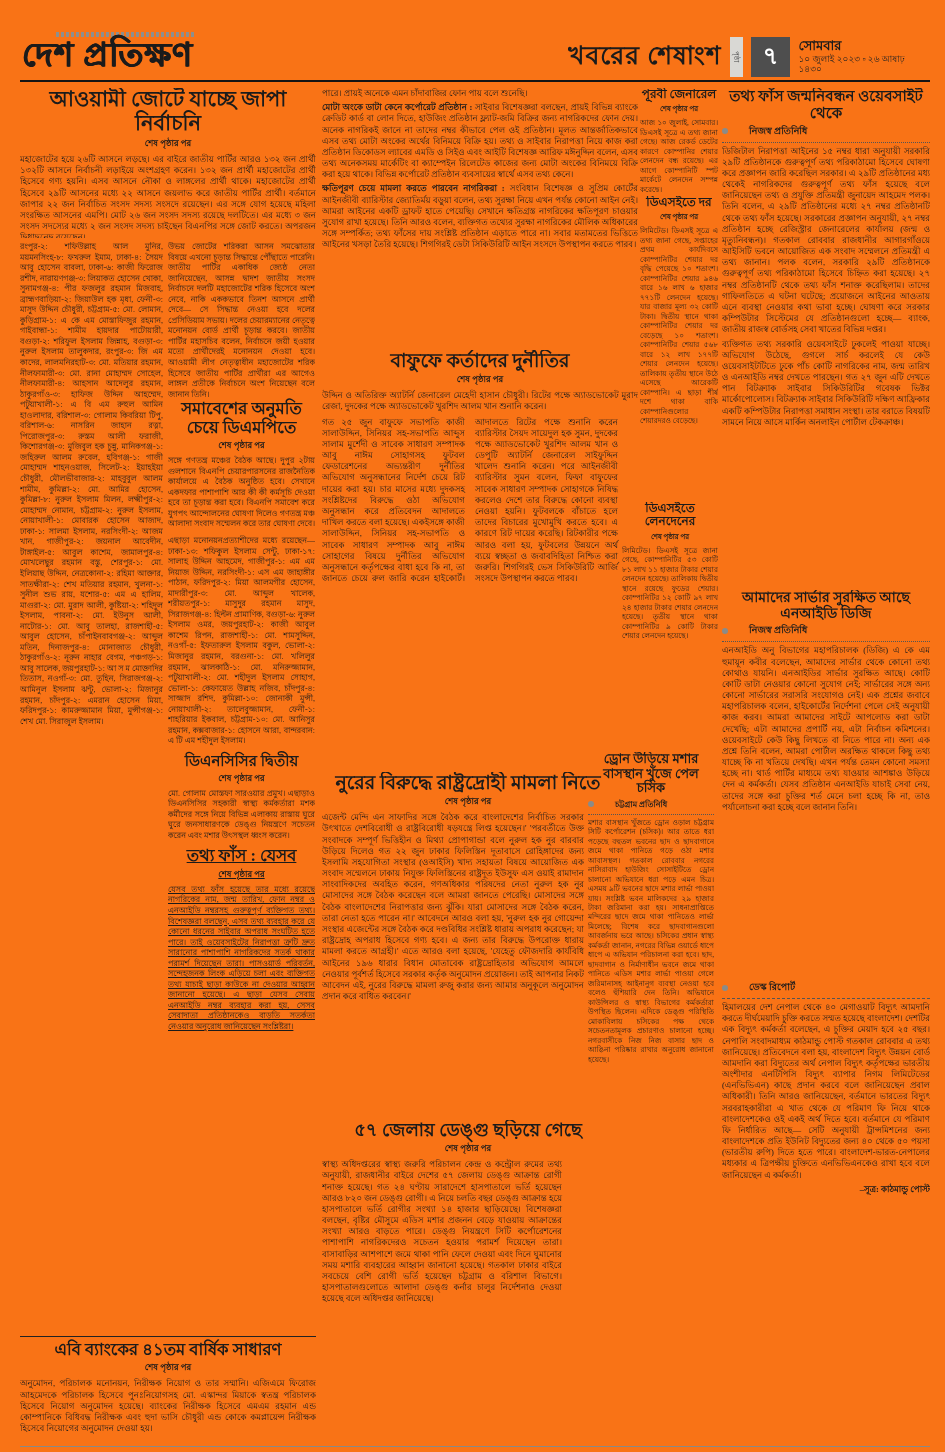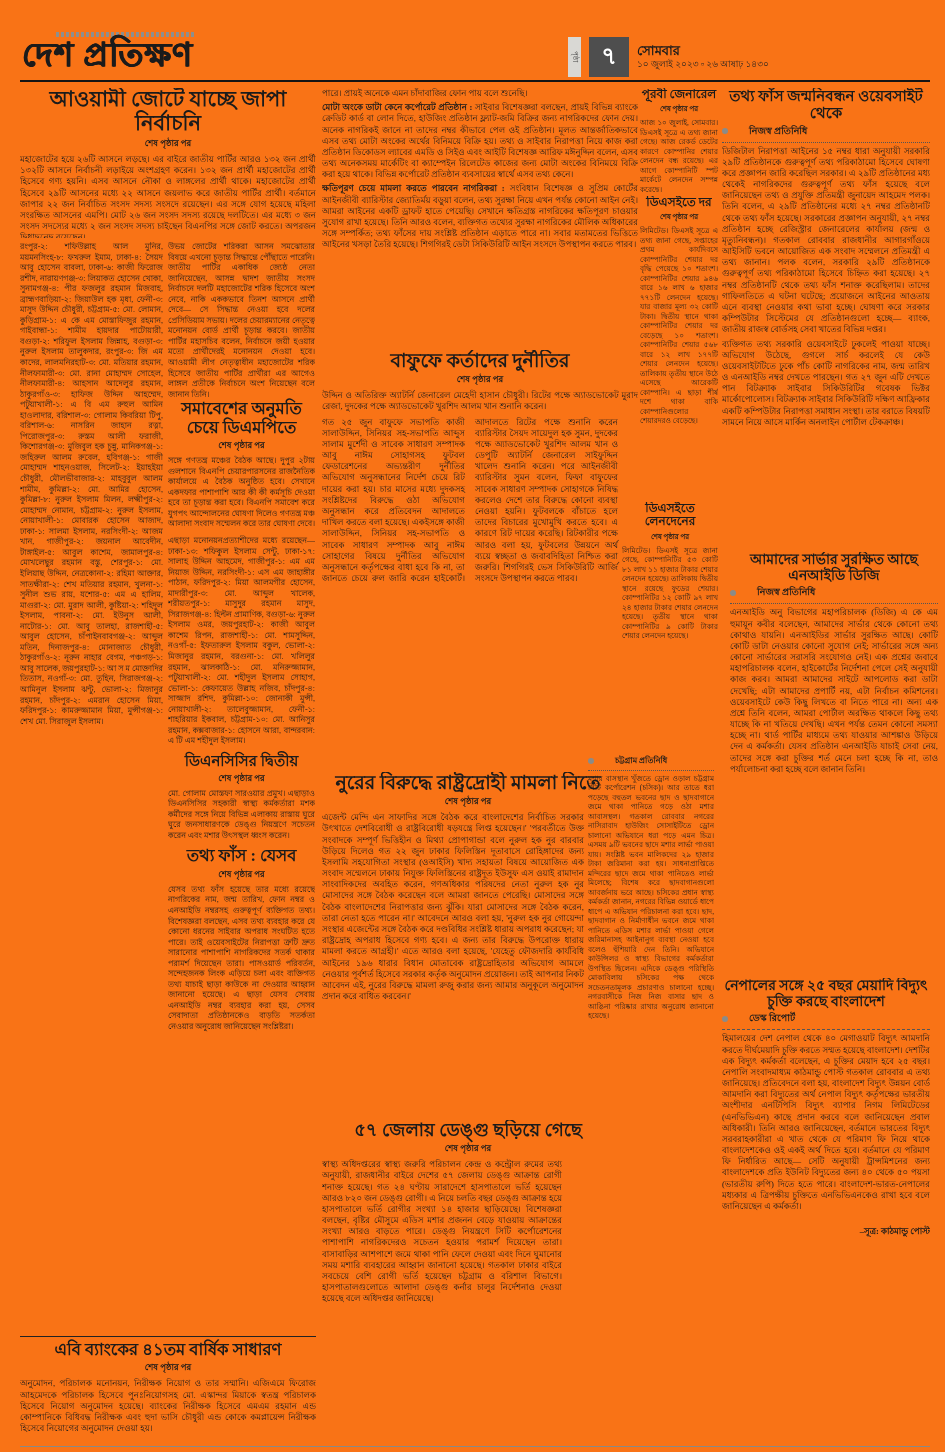--- a/index.html
+++ b/index.html
@@ -32,34 +32,35 @@
   .dotted{border-top:1px dotted #555;margin:3px 0;}
   .dashed{border-top:1px dashed #555;margin:3px 0;}
   .toprule{border-top:1px solid #222;padding-top:4px;}
   
   .bt{font-size:8.6px;line-height:1.3;text-align:justify;}
   .bt-sm{font-size:8px;line-height:1.32;text-align:justify;}
   .bt-xs{font-size:7.3px;line-height:1.3;text-align:justify;}
   .two-col{column-count:2;column-gap:10px;}
   p{margin:0 0 3px 0;}
   .lead-b{font-weight:bold;}
-  .src{font-size:8.6px;font-weight:bold;text-align:right;margin-top:13px;}
+  .src{font-size:8.6px;font-weight:bold;text-align:right;margin-top:2px;}
   .bottom-rule{border-top:1px solid #8a8a86;}
 </style>
 </head>
 <body>
 
 <div class="page">
 
   <div class="blk" style="left:22px;top:32px;width:300px;">
     <div class="tagline"></div>
     <div class="logo">দেশ প্রতিক্ষণ</div>
   </div>
 
   <div class="blk hdr-right" style="left:568px;top:36px;width:362px;height:42px;">
+    <div class="section-title">খবরের শেষাংশ</div>
     <div class="pgl">
       <span>পৃষ্ঠা</span>
     </div>
     <div class="pgn">
       <span>৭</span>
     </div>
     <div class="datebox">
       <div class="weekday">সোমবার</div>
       <div class="dateline">১০ জুলাই ২০২৩ ▫ ২৬ আষাঢ় ১৪৩০</div>
     </div>
@@ -81,21 +82,21 @@
       <div class="hd h16">সমাবেশের অনুমতি চেয়ে ডিএমপিতে</div>
       <div class="subhead">শেষ পৃষ্ঠার পর</div>
       <div class="bt-sm">সঙ্গে গণতন্ত্র মঞ্চের বৈঠক আছে। দুপুর ২টায় গুলশানে বিএনপি চেয়ারপারসনের রাজনৈতিক কার্যালয়ে এ বৈঠক অনুষ্ঠিত হবে। সেখানে একদফার পাশাপাশি আর কী কী কর্মসূচি দেওয়া হবে তা চূড়ান্ত করা হবে। বিএনপি সমাবেশ করে যুগপৎ আন্দোলনের ঘোষণা দিলেও গণতন্ত্র মঞ্চ আলাদা সংবাদ সম্মেলন করে তার ঘোষণা দেবে।</div>
     </div>
     <div class="bt-sm" style="margin-top:6px;">এছাড়া মনোনয়নপ্রত্যাশীদের মধ্যে রয়েছেন— ঢাকা-১৩: শফিকুল ইসলাম সেন্টু, ঢাকা-১৭: সালাহ উদ্দিন আহমেদ, গাজীপুর-১: এম এম নিয়াজ উদ্দিন, নরসিংদী-১: এস এম জাহাঙ্গীর পাঠান, ফরিদপুর-২: মিয়া আলমগীর হোসেন, মাদারীপুর-৩: মো. আব্দুল খালেক, শরীয়তপুর-১: মাসুদুর রহমান মাসুদ, সিরাজগঞ্জ-৪: হিল্টন প্রামাণিক, বগুড়া-৬: নুরুল ইসলাম ওমর, জয়পুরহাট-২: কাজী আবুল কাশেম রিপন, রাজশাহী-১: মো. শামসুদ্দিন, নওগাঁ-৫: ইফতারুল ইসলাম বকুল, ভোলা-২: মিজানুর রহমান, বরগুনা-১: মো. খলিলুর রহমান, ঝালকাঠি-১: মো. মনিরুজ্জামান, পটুয়াখালী-২: মো. শহীদুল ইসলাম সোহাগ, ভোলা-১: কেফায়েত উল্লাহ নজিব, চাঁদপুর-৪: সাজ্জাদ রশিদ, কুমিল্লা-১০: জোনাকী মুন্সী, নোয়াখালী-২: তালেবুজ্জামান, ফেনী-১: শাহরিয়ার ইকবাল, চট্টগ্রাম-১০: মো. আনিসুর রহমান, কক্সবাজার-১: হোসনে আরা, বান্দরবান: এ টি এম শহীদুল ইসলাম।</div>
     <div style="margin-top:6px;">
       <div class="hd h15">ডিএনসিসির দ্বিতীয়</div>
       <div class="subhead">শেষ পৃষ্ঠার পর</div>
       <div class="bt-sm">মো. গোলাম মোস্তফা সারওয়ার প্রমুখ। এছাড়াও ডিএনসিসির সহকারী স্বাস্থ্য কর্মকর্তারা মশক কর্মীদের সঙ্গে নিয়ে বিভিন্ন এলাকায় রাস্তায় ঘুরে ঘুরে জনসাধারণকে ডেঙ্গু নিয়ন্ত্রণে সচেতন করেন এবং মশার উৎসস্থল ধ্বংস করেন।</div>
     </div>
-    <div style="margin-top:6px;">
+    <div style="margin-top:6px;text-decoration:underline;">
       <div class="hd h16">তথ্য ফাঁস : যেসব</div>
       <div class="subhead">শেষ পৃষ্ঠার পর</div>
       <div class="bt-sm">যেসব তথ্য ফাঁস হয়েছে তার মধ্যে রয়েছে নাগরিকের নাম, জন্ম তারিখ, ফোন নম্বর ও এনআইডি নম্বরসহ গুরুত্বপূর্ণ ব্যক্তিগত তথ্য। বিশেষজ্ঞরা বলছেন, এসব তথ্য ব্যবহার করে যে কোনো ধরনের সাইবার অপরাধ সংঘটিত হতে পারে। তাই ওয়েবসাইটের নিরাপত্তা ত্রুটি দ্রুত সারানোর পাশাপাশি নাগরিকদের সতর্ক থাকার পরামর্শ দিয়েছেন তারা। পাসওয়ার্ড পরিবর্তন, সন্দেহজনক লিংক এড়িয়ে চলা এবং ব্যক্তিগত তথ্য যাচাই ছাড়া কাউকে না দেওয়ার আহ্বান জানানো হয়েছে। এ ছাড়া যেসব সেবায় এনআইডি নম্বর ব্যবহার করা হয়, সেসব সেবাদাতা প্রতিষ্ঠানকেও বাড়তি সতর্কতা নেওয়ার অনুরোধ জানিয়েছেন সংশ্লিষ্টরা।</div>
     </div>
   </div>
 
   <div class="blk toprule" style="left:20px;top:1336px;width:296px;height:110px;">
     <div class="hd h16">এবি ব্যাংকের ৪১তম বার্ষিক সাধারণ</div>
     <div class="subhead">শেষ পৃষ্ঠার পর</div>
     <div class="bt">অনুমোদন, পরিচালক মনোনয়ন, নিরীক্ষক নিয়োগ ও তার সম্মানি। এজিএমে ফিরোজ আহমেদকে পরিচালক হিসেবে পুনঃনিয়োগসহ মো. এস্কান্দর মিয়াকে স্বতন্ত্র পরিচালক হিসেবে নিয়োগ অনুমোদন হয়েছে। ব্যাংকের নিরীক্ষক হিসেবে এমএম রহমান এন্ড কোম্পানিকে বিধিবদ্ধ নিরীক্ষক এবং হুদা ভাসি চৌধুরী এন্ড কোকে কমপ্লায়েন্স নিরীক্ষক হিসেবে নিয়োগের অনুমোদন দেওয়া হয়।</div>
@@ -140,51 +141,51 @@
     <div class="bt-xs">লিমিটেড। ডিএসই সূত্রে এ তথ্য জানা গেছে, সপ্তাহের প্রথম কার্যদিবসে কোম্পানিটির শেয়ার দর বৃদ্ধি পেয়েছে ১০ শতাংশ। কোম্পানিটির শেয়ার ৯৪৬ বারে ১৬ লাখ ৬ হাজার ৭৭১টি লেনদেন হয়েছে। যার বাজার মূল্য ৩২ কোটি টাকা। দ্বিতীয় স্থানে থাকা কোম্পানিটির শেয়ার দর বেড়েছে ১০ শতাংশ। কোম্পানিটির শেয়ার ৫৬৮ বারে ১২ লাখ ১৭৭টি শেয়ার লেনদেন হয়েছে। তালিকায় তৃতীয় স্থানে উঠে এসেছে আরেকটি কোম্পানি। এ ছাড়া শীর্ষ দশে থাকা বাকি কোম্পানিগুলোর শেয়ারদরও বেড়েছে।</div>
   </div>
 
   <div class="blk" style="left:622px;top:502px;width:96px;height:246px;">
     <div class="hd h12">ডিএসইতে লেনদেনের</div>
     <div class="subhead" style="font-size:7px;">শেষ পৃষ্ঠার পর</div>
     <div class="bt-xs">লিমিটেড। ডিএসই সূত্রে জানা গেছে, কোম্পানিটির ৫৩ কোটি ৮১ লাখ ১১ হাজার টাকার শেয়ার লেনদেন হয়েছে। তালিকায় দ্বিতীয় স্থানে রয়েছে ফুডের শেয়ার। কোম্পানিটির ১২ কোটি ৯৭ লাখ ২৪ হাজার টাকার শেয়ার লেনদেন হয়েছে। তৃতীয় স্থানে থাকা কোম্পানিটির ৯ কোটি টাকার শেয়ার লেনদেন হয়েছে।</div>
   </div>
 
   <div class="blk" style="left:588px;top:752px;width:126px;height:694px;">
+    <div class="hd h13">ড্রোন উড়িয়ে মশার বাসস্থান খুঁজে পেল চসিক</div>
     <div class="byline" style="font-size:8px;">
       <span class="dot"></span>
       <span>চট্টগ্রাম প্রতিনিধি</span>
     </div>
     <div class="dotted"></div>
     <div class="bt-xs">মশার বাসস্থান খুঁজতে ড্রোন ওড়াল চট্টগ্রাম সিটি কর্পোরেশন (চসিক)। আর তাতে ধরা পড়েছে বহুতল ভবনের ছাদ ও ছাদবাগানে জমে থাকা পানিতে গড়ে ওঠা মশার আবাসস্থল। গতকাল রোববার নগরের নাসিরাবাদ হাউজিং সোসাইটিতে ড্রোন চালানো অভিযানে ধরা পড়ে এমন চিত্র। এসময় ৯টি ভবনের ছাদে মশার লার্ভা পাওয়া যায়। সংশ্লিষ্ট ভবন মালিকদের ২৯ হাজার টাকা জরিমানা করা হয়। সাধনাপ্রাপ্তিতে মন্দিরের ছাদে জমে থাকা পানিতেও লার্ভা মিলেছে; বিশেষ করে ছাদবাগানগুলো আবর্জনায় ভরে আছে। চসিকের প্রধান স্বাস্থ্য কর্মকর্তা জানান, নগরের বিভিন্ন ওয়ার্ডে ধাপে ধাপে এ অভিযান পরিচালনা করা হবে। ছাদ, ছাদবাগান ও নির্মাণাধীন ভবনে জমে থাকা পানিতে এডিস মশার লার্ভা পাওয়া গেলে জরিমানাসহ আইনানুগ ব্যবস্থা নেওয়া হবে বলেও হুঁশিয়ারি দেন তিনি। অভিযানে কাউন্সিলর ও স্বাস্থ্য বিভাগের কর্মকর্তারা উপস্থিত ছিলেন। এদিকে ডেঙ্গু পরিস্থিতি মোকাবিলায় চসিকের পক্ষ থেকে সচেতনতামূলক প্রচারণাও চালানো হচ্ছে। নগরবাসীকে নিজ নিজ বাসার ছাদ ও আঙিনা পরিষ্কার রাখার অনুরোধ জানানো হয়েছে।</div>
   </div>
 
   <div class="blk" style="left:722px;top:88px;width:208px;height:466px;">
     <div class="hd h15">তথ্য ফাঁস জন্মনিবন্ধন ওয়েবসাইট থেকে</div>
     <div class="byline">
       <span class="dot"></span>
       <span>নিজস্ব প্রতিনিধি</span>
     </div>
     <div class="dotted"></div>
     <p class="bt">ডিজিটাল নিরাপত্তা আইনের ১৫ নম্বর ধারা অনুযায়ী সরকারি ২৯টি প্রতিষ্ঠানকে গুরুত্বপূর্ণ তথ্য পরিকাঠামো হিসেবে ঘোষণা করে প্রজ্ঞাপন জারি করেছিল সরকার। এ ২৯টি প্রতিষ্ঠানের মধ্য থেকেই নাগরিকদের গুরুত্বপূর্ণ তথ্য ফাঁস হয়েছে বলে জানিয়েছেন তথ্য ও প্রযুক্তি প্রতিমন্ত্রী জুনায়েদ আহমেদ পলক। তিনি বলেন, এ ২৯টি প্রতিষ্ঠানের মধ্যে ২৭ নম্বর প্রতিষ্ঠানটি থেকে তথ্য ফাঁস হয়েছে। সরকারের প্রজ্ঞাপন অনুযায়ী, ২৭ নম্বর প্রতিষ্ঠান হচ্ছে রেজিস্ট্রার জেনারেলের কার্যালয় (জন্ম ও মৃত্যুনিবন্ধন)। গতকাল রোববার রাজধানীর আগারগাঁওয়ে আইসিটি ভবনে আয়োজিত এক সংবাদ সম্মেলনে প্রতিমন্ত্রী এ তথ্য জানান। পলক বলেন, সরকারি ২৯টি প্রতিষ্ঠানকে গুরুত্বপূর্ণ তথ্য পরিকাঠামো হিসেবে চিহ্নিত করা হয়েছে। ২৭ নম্বর প্রতিষ্ঠানটি থেকে তথ্য ফাঁস শনাক্ত করেছিলাম। তাদের গাফিলতিতে এ ঘটনা ঘটেছে; প্রয়োজনে আইনের আওতায় এনে ব্যবস্থা নেওয়ার কথা ভাবা হচ্ছে। ঘোষণা করে সরকার কম্পিউটার সিস্টেমের যে প্রতিষ্ঠানগুলো হচ্ছে— ব্যাংক, জাতীয় রাজস্ব বোর্ডসহ সেবা খাতের বিভিন্ন দপ্তর।</p>
     <p class="bt">ব্যক্তিগত তথ্য সরকারি ওয়েবসাইটে ঢুকলেই পাওয়া যাচ্ছে। অভিযোগ উঠেছে, গুগলে সার্চ করলেই যে কেউ ওয়েবসাইটটিতে ঢুকে পাঁচ কোটি নাগরিকের নাম, জন্ম তারিখ ও এনআইডি নম্বর দেখতে পারছেন। গত ২৭ জুন এটি দেখতে পান বিটক্র্যাক সাইবার সিকিউরিটির গবেষক ভিক্টর মার্কোপোলোস। বিটক্র্যাক সাইবার সিকিউরিটি দক্ষিণ আফ্রিকার একটি কম্পিউটার নিরাপত্তা সমাধান সংস্থা। তার বরাতে বিষয়টি সামনে নিয়ে আসে মার্কিন অনলাইন পোর্টাল টেকক্রাঞ্চ।</p>
   </div>
 
-  <div class="blk" style="left:722px;top:552px;width:208px;height:414px;margin-left:8px;">
+  <div class="blk" style="left:722px;top:590px;width:208px;height:414px;">
     <div class="hd h14">আমাদের সার্ভার সুরক্ষিত আছে এনআইডি ডিজি</div>
     <div class="byline">
       <span class="dot"></span>
       <span>নিজস্ব প্রতিনিধি</span>
     </div>
     <div class="dotted"></div>
     <div class="bt">এনআইডি অনু বিভাগের মহাপরিচালক (ডিজি) এ কে এম হুমায়ূন কবীর বলেছেন, আমাদের সার্ভার থেকে কোনো তথ্য কোথাও যায়নি। এনআইডির সার্ভার সুরক্ষিত আছে। কোটি কোটি ডাটা নেওয়ার কোনো সুযোগ নেই; সার্ভারের সঙ্গে অন্য কোনো সার্ভারের সরাসরি সংযোগও নেই। এক প্রশ্নের জবাবে মহাপরিচালক বলেন, হাইকোর্টের নির্দেশনা পেলে সেই অনুযায়ী কাজ করব। আমরা আমাদের সাইটে আপলোড করা ডাটা দেখেছি; এটা আমাদের প্রপার্টি নয়, এটা নির্বাচন কমিশনের। ওয়েবসাইটে কেউ কিছু লিখতে বা নিতে পারে না। অন্য এক প্রশ্নে তিনি বলেন, আমরা পোর্টাল অরক্ষিত থাকলে কিছু তথ্য যাচ্ছে কি না খতিয়ে দেখছি। এখন পর্যন্ত তেমন কোনো সমস্যা হচ্ছে না। থার্ড পার্টির মাধ্যমে তথ্য যাওয়ার আশঙ্কাও উড়িয়ে দেন এ কর্মকর্তা। যেসব প্রতিষ্ঠান এনআইডি যাচাই সেবা নেয়, তাদের সঙ্গে করা চুক্তির শর্ত মেনে চলা হচ্ছে কি না, তাও পর্যালোচনা করা হচ্ছে বলে জানান তিনি।</div>
   </div>
 
   <div class="blk" style="left:722px;top:978px;width:208px;height:468px;">
-    <div class="hd h14">নেপালের সঙ্গে ২৫ বছর মেয়াদি বিদ্যুৎ চুক্তি করছে বাংলাদেশ</div>
     <div class="byline">
       <span class="dot"></span>
       <span>ডেস্ক রিপোর্ট</span>
     </div>
     <div class="dashed"></div>
     <div class="bt">হিমালয়ের দেশ নেপাল থেকে ৪০ মেগাওয়াট বিদ্যুৎ আমদানি করতে দীর্ঘমেয়াদি চুক্তি করতে সম্মত হয়েছে বাংলাদেশ। দেশটির এক বিদ্যুৎ কর্মকর্তা বলেছেন, এ চুক্তির মেয়াদ হবে ২৫ বছর। নেপালি সংবাদমাধ্যম কাঠমান্ডু পোস্ট গতকাল রোববার এ তথ্য জানিয়েছে। প্রতিবেদনে বলা হয়, বাংলাদেশ বিদ্যুৎ উন্নয়ন বোর্ড আমদানি করা বিদ্যুতের অর্থ নেপাল বিদ্যুৎ কর্তৃপক্ষের ভারতীয় অংশীদার এনটিপিসি বিদ্যুৎ ব্যাপার নিগম লিমিটেডের (এনভিভিএন) কাছে প্রদান করবে বলে জানিয়েছেন প্রবাল অধিকারী। তিনি আরও জানিয়েছেন, বর্তমানে ভারতের বিদ্যুৎ সরবরাহকারীরা এ খাত থেকে যে পরিমাণ ফি নিয়ে থাকে বাংলাদেশকেও ওই একই অর্থ দিতে হবে। বর্তমানে যে পরিমাণ ফি নির্ধারিত আছে— সেটি অনুযায়ী ট্রান্সমিশনের জন্য বাংলাদেশকে প্রতি ইউনিট বিদ্যুতের জন্য ৪০ থেকে ৫০ পয়সা (ভারতীয় রুপি) দিতে হতে পারে। বাংলাদেশ-ভারত-নেপালের মধ্যকার এ ত্রিপক্ষীয় চুক্তিতে এনভিভিএনকেও রাখা হবে বলে জানিয়েছেন এ কর্মকর্তা।</div>
     <div class="src">–সূত্র: কাঠমান্ডু পোস্ট</div>
   </div>
 
   <div class="blk bottom-rule" style="left:20px;top:1446px;width:910px;height:0;"></div>

